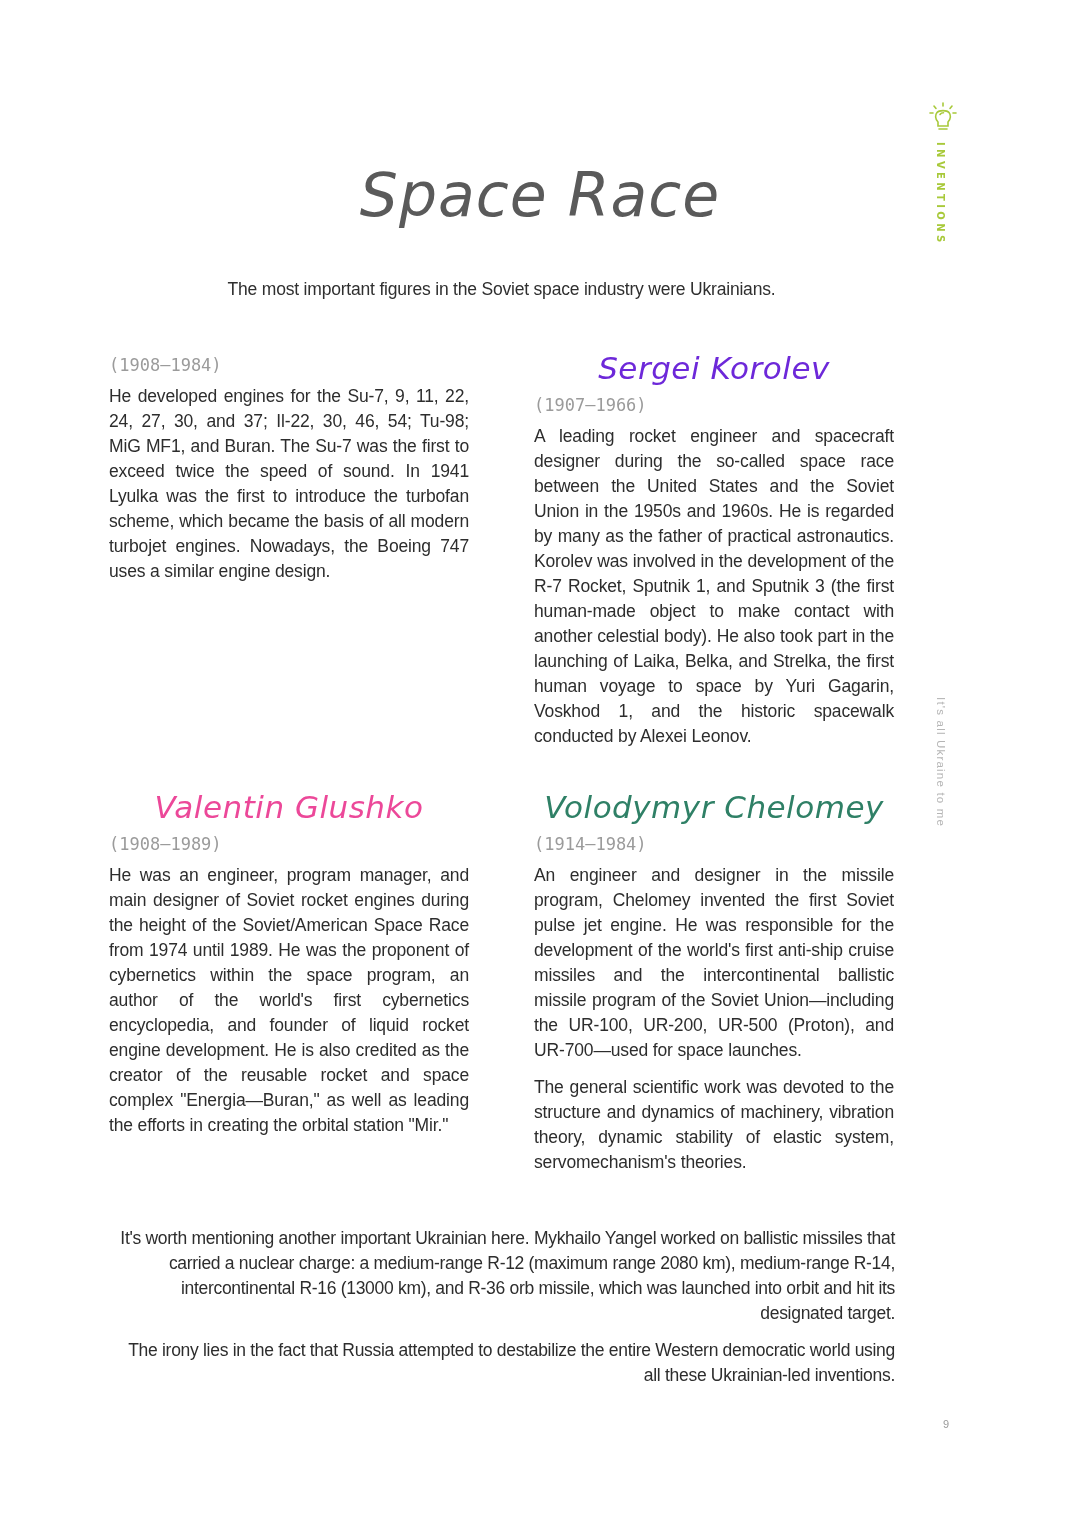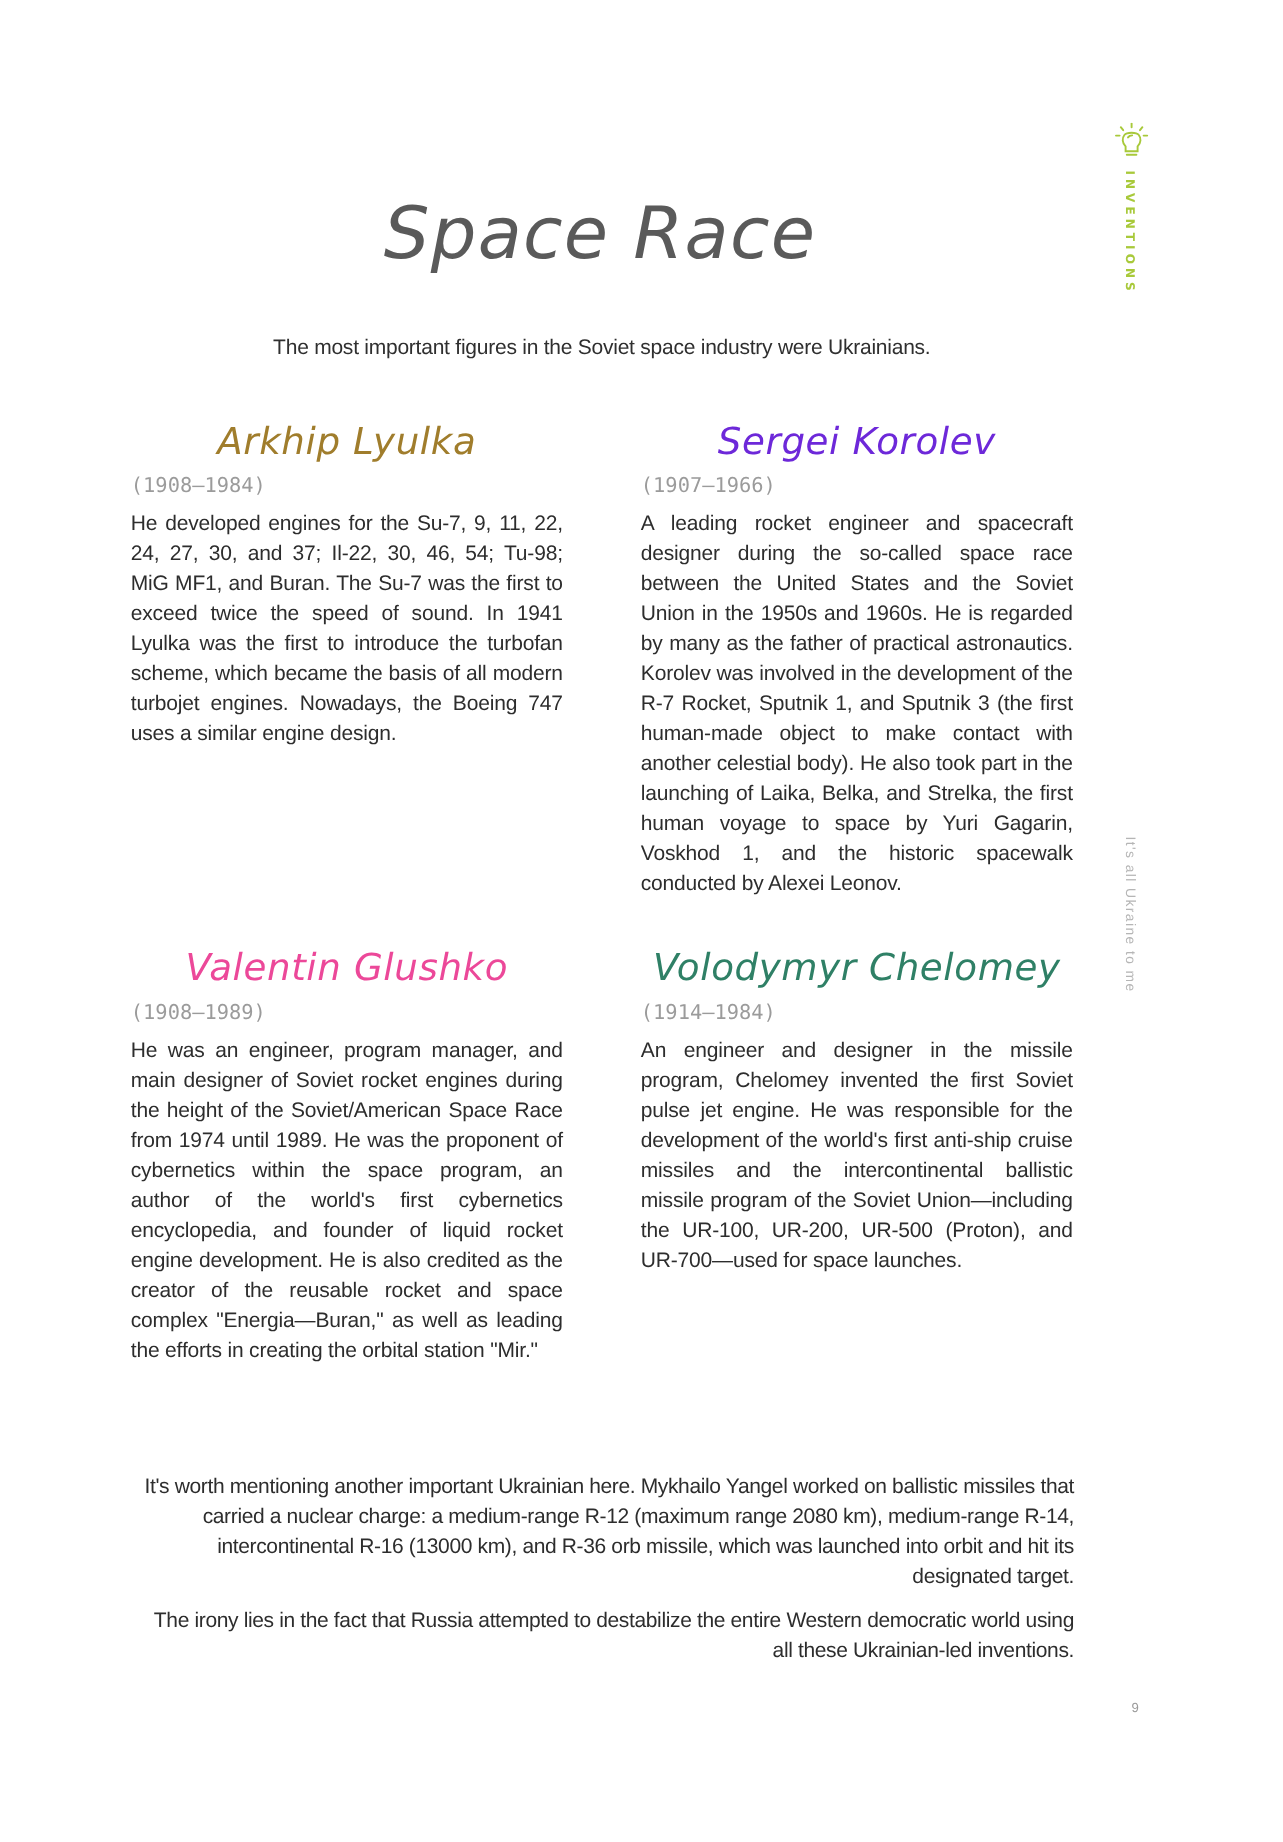--- a/index.html
+++ b/index.html
@@ -10,21 +10,21 @@
     .bulb { position: absolute; left: 2px; top: 0; width: 30px; height: 32px; }
     .section-label { position: absolute; left: 9px; top: 40px; writing-mode: vertical-rl;
       font-family: "DejaVu Sans", sans-serif; font-weight: bold; font-size: 10px;
       letter-spacing: 3.4px; color: #a8c93a; }
     .slogan { position: absolute; left: 935px; top: 697px; writing-mode: vertical-rl;
       font-family: "Liberation Sans", sans-serif; font-size: 11.5px; letter-spacing: 1.2px;
       color: #b5b5b5; }
 
     .title { position: absolute; left: 0; width: 1000px; top: 160px; text-align: center;
       font-family: "DejaVu Sans", sans-serif; font-size: 60px; color: #5a5a5a;
-      font-style: italic; letter-spacing: 1px; }
+      font-style: italic; letter-spacing: 1px; padding-left: 40px; }
     .subtitle { position: absolute; left: 0; width: 1003px; top: 279px; text-align: center;
       font-family: "Liberation Sans", sans-serif; font-size: 17.5px; color: #2f2f2f;
       letter-spacing: -0.2px; }
 
     .person { position: absolute; width: 360px; }
     .p1 { left: 109px; top: 348px; }
     .p2 { left: 534px; top: 348px; }
     .p3 { left: 109px; top: 787px; }
     .p4 { left: 534px; top: 787px; }
     .name { text-align: center; font-family: "DejaVu Sans", sans-serif; font-style: italic;
@@ -64,41 +64,41 @@
   </svg>
   <div class="section-label">INVENTIONS</div>
 </div>
 
 <div class="slogan">It's all Ukraine to me</div>
 
 <div class="title">Space Race</div>
 <div class="subtitle">The most important figures in the Soviet space industry were Ukrainians.</div>
 
 <div class="person p1">
-  <div class="name gold">Arkhip Lyulka</div>
   <div class="years">(1908–1984)</div>
   <p class="body-p">He developed engines for the Su-7, 9, 11, 22, 24, 27, 30, and 37; Il-22, 30, 46, 54; Tu-98; MiG MF1, and Buran. The Su-7 was the first to exceed twice the speed of sound. In 1941 Lyulka was the first to introduce the turbofan scheme, which became the basis of all modern turbojet engines. Nowadays, the Boeing 747 uses a similar engine design.</p>
 </div>
 
 <div class="person p2">
   <div class="name teal">Sergei Korolev</div>
   <div class="years">(1907–1966)</div>
   <p class="body-p">A leading rocket engineer and spacecraft designer during the so-called space race between the United States and the Soviet Union in the 1950s and 1960s. He is regarded by many as the father of practical astronautics. Korolev was involved in the development of the R-7 Rocket, Sputnik 1, and Sputnik 3 (the first human-made object to make contact with another celestial body). He also took part in the launching of Laika, Belka, and Strelka, the first human voyage to space by Yuri Gagarin, Voskhod 1, and the historic spacewalk conducted by Alexei Leonov.</p>
 </div>
 
 <div class="person p3">
   <div class="name gold2">Valentin Glushko</div>
   <div class="years">(1908–1989)</div>
   <p class="body-p">He was an engineer, program manager, and main designer of Soviet rocket engines during the height of the Soviet/American Space Race from 1974 until 1989. He was the proponent of cybernetics within the space program, an author of the world's first cybernetics encyclopedia, and founder of liquid rocket engine development. He is also credited as the creator of the reusable rocket and space complex "Energia—Buran," as well as leading the efforts in creating the orbital station "Mir."</p>
 </div>
 
 <div class="person p4">
   <div class="name green">Volodymyr Chelomey</div>
   <div class="years">(1914–1984)</div>
   <p class="body-p">An engineer and designer in the missile program, Chelomey invented the first Soviet pulse jet engine. He was responsible for the development of the world's first anti-ship cruise missiles and the intercontinental ballistic missile program of the Soviet Union—including the UR-100, UR-200, UR-500 (Proton), and UR-700—used for space launches.</p>
+  <p class="body-p">The general scientific work was devoted to the structure and dynamics of machinery, vibration theory, dynamic stability of elastic system, servomechanism's theories.</p>
 </div>
 
 <div class="footer-text ft1">
   <p>It's worth mentioning another important Ukrainian here. Mykhailo Yangel worked on ballistic missiles that carried a nuclear charge: a medium-range R-12 (maximum range 2080 km), medium-range R-14, intercontinental R-16 (13000 km), and R-36 orb missile, which was launched into orbit and hit its designated target.</p>
 </div>
 <div class="footer-text ft2">
   <p>The irony lies in the fact that Russia attempted to destabilize the entire Western democratic world using all these Ukrainian-led inventions.</p>
 </div>
 
 <div class="page-num">9</div>

